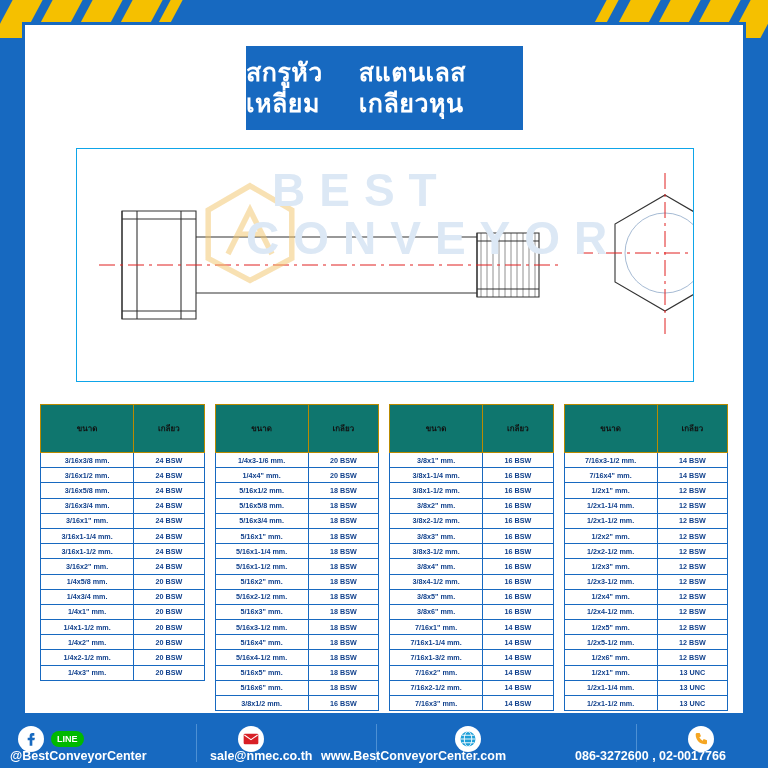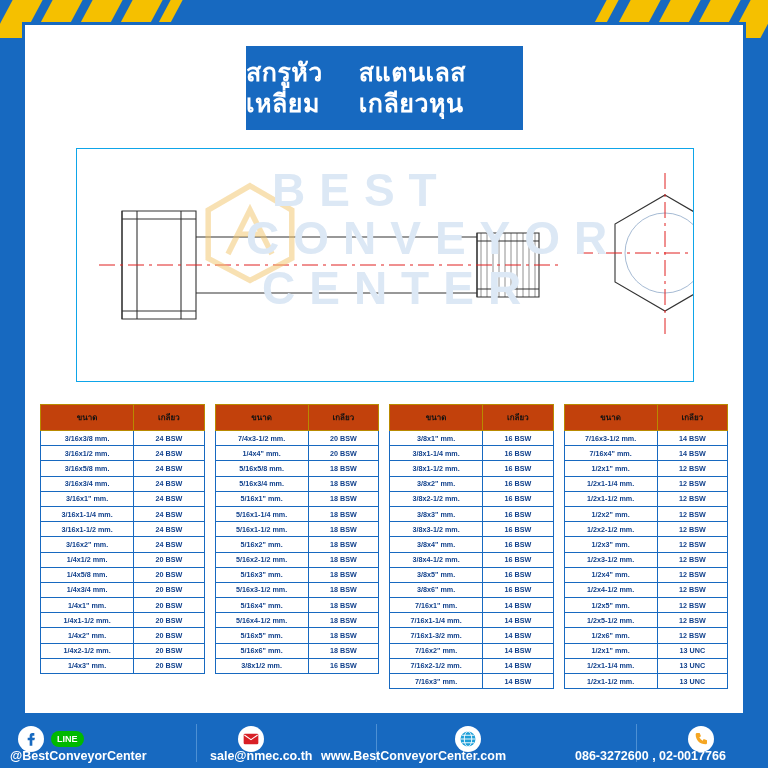--- a/index.html
+++ b/index.html
@@ -33,21 +33,21 @@
   .wm-text{position:absolute;font-weight:bold;color:#dce8f5;letter-spacing:14px;}
   .wm-best{left:195px;top:14px;font-size:46px;}
   .wm-conv{left:160px;top:62px;font-size:46px;margin-left:9px;}
   .wm-cent{left:185px;top:112px;font-size:46px;}
   .wm-logo{position:absolute;left:118px;top:28px;width:110px;height:110px;opacity:.5;}
 
   
   .tables{position:absolute;left:40px;top:404px;width:688px;height:285px;display:flex;gap:10px;}
   .tcol{width:165px;}
   table{border-collapse:collapse;width:100%;font-size:7.2px;}
-  th{background:#c2410c;border:1px solid #b98a00;color:#111;font-size:8px;padding:6px 0;font-weight:bold;}
+  th{background:#0f766e;border:1px solid #b98a00;color:#111;font-size:8px;padding:17px 0;font-weight:bold;}
   td{border:1px solid #1769c0;color:#10408c;text-align:center;padding:1.6px 0;font-weight:bold;height:11px;}
   td.size{width:57%;}
   td.thread{width:43%;}
 
   
   .footer{position:absolute;left:0;top:716px;width:768px;height:52px;background:#1769c0;}
   .fgrid{position:absolute;left:0;top:718px;width:768px;height:50px;color:#fff;font-size:12.5px;font-weight:bold;}
   .fitem{position:absolute;display:flex;align-items:center;gap:7px;}
   .ficon{width:26px;height:26px;border-radius:50%;background:#fff;display:flex;align-items:center;justify-content:center;}
   .ficon svg{display:block;}
@@ -82,21 +82,20 @@
 
   <div class="drawbox">
     <div class="wm">
       <svg class="wm-logo" viewBox="0 0 100 100">
         <path d="M50 8 L88 30 L88 74 L50 94 L12 74 L12 30 Z" fill="none" stroke="#f2c46a" stroke-width="5"></path>
         <path d="M30 70 L50 30 L70 70" fill="none" stroke="#f2c46a" stroke-width="5"></path>
         <path d="M40 52 L62 52" fill="none" stroke="#f2c46a" stroke-width="5"></path>
       </svg>
       <div class="wm-text wm-best">BEST</div>
       <div class="wm-text wm-conv">CONVEYOR</div>
-      <div class="wm-text wm-cent">CENTER</div>
     </div>
 
     <svg width="616" height="232" viewBox="0 0 616 232">
 
       <g stroke="#333" stroke-width="1.1" fill="none">
         <path d="M45 62 L45 170"></path>
         <path d="M45 62 L119 62 L119 170 L45 170 Z"></path>
         <path d="M60 62 L60 170"></path>
         <path d="M104 62 L104 170"></path>
         <path d="M45 70 L119 70"></path>
@@ -174,24 +173,20 @@
             </tr>
           <tr>
               <td class="size">3/16x1-1/2 mm.</td>
               <td class="thread">24 BSW</td>
             </tr>
           <tr>
               <td class="size">3/16x2" mm.</td>
               <td class="thread">24 BSW</td>
             </tr>
           <tr>
-              <td class="size">1/4x1/2 mm.</td>
-              <td class="thread">20 BSW</td>
-            </tr>
-          <tr>
               <td class="size">1/4x5/8 mm.</td>
               <td class="thread">20 BSW</td>
             </tr>
           <tr>
               <td class="size">1/4x3/4 mm.</td>
               <td class="thread">20 BSW</td>
             </tr>
           <tr>
               <td class="size">1/4x1" mm.</td>
               <td class="thread">20 BSW</td>
@@ -219,26 +214,30 @@
     <div class="tcol">
       <table>
         <thead>
             <tr>
           <th>ขนาด</th>
           <th>เกลียว</th>
         </tr>
           </thead>
         <tbody>
           <tr>
-              <td class="size">7/4x3-1/2 mm.</td>
+              <td class="size">1/4x3-1/6 mm.</td>
               <td class="thread">20 BSW</td>
             </tr>
           <tr>
               <td class="size">1/4x4" mm.</td>
               <td class="thread">20 BSW</td>
+            </tr>
+          <tr>
+              <td class="size">5/16x1/2 mm.</td>
+              <td class="thread">18 BSW</td>
             </tr>
           <tr>
               <td class="size">5/16x5/8 mm.</td>
               <td class="thread">18 BSW</td>
             </tr>
           <tr>
               <td class="size">5/16x3/4 mm.</td>
               <td class="thread">18 BSW</td>
             </tr>
           <tr>

